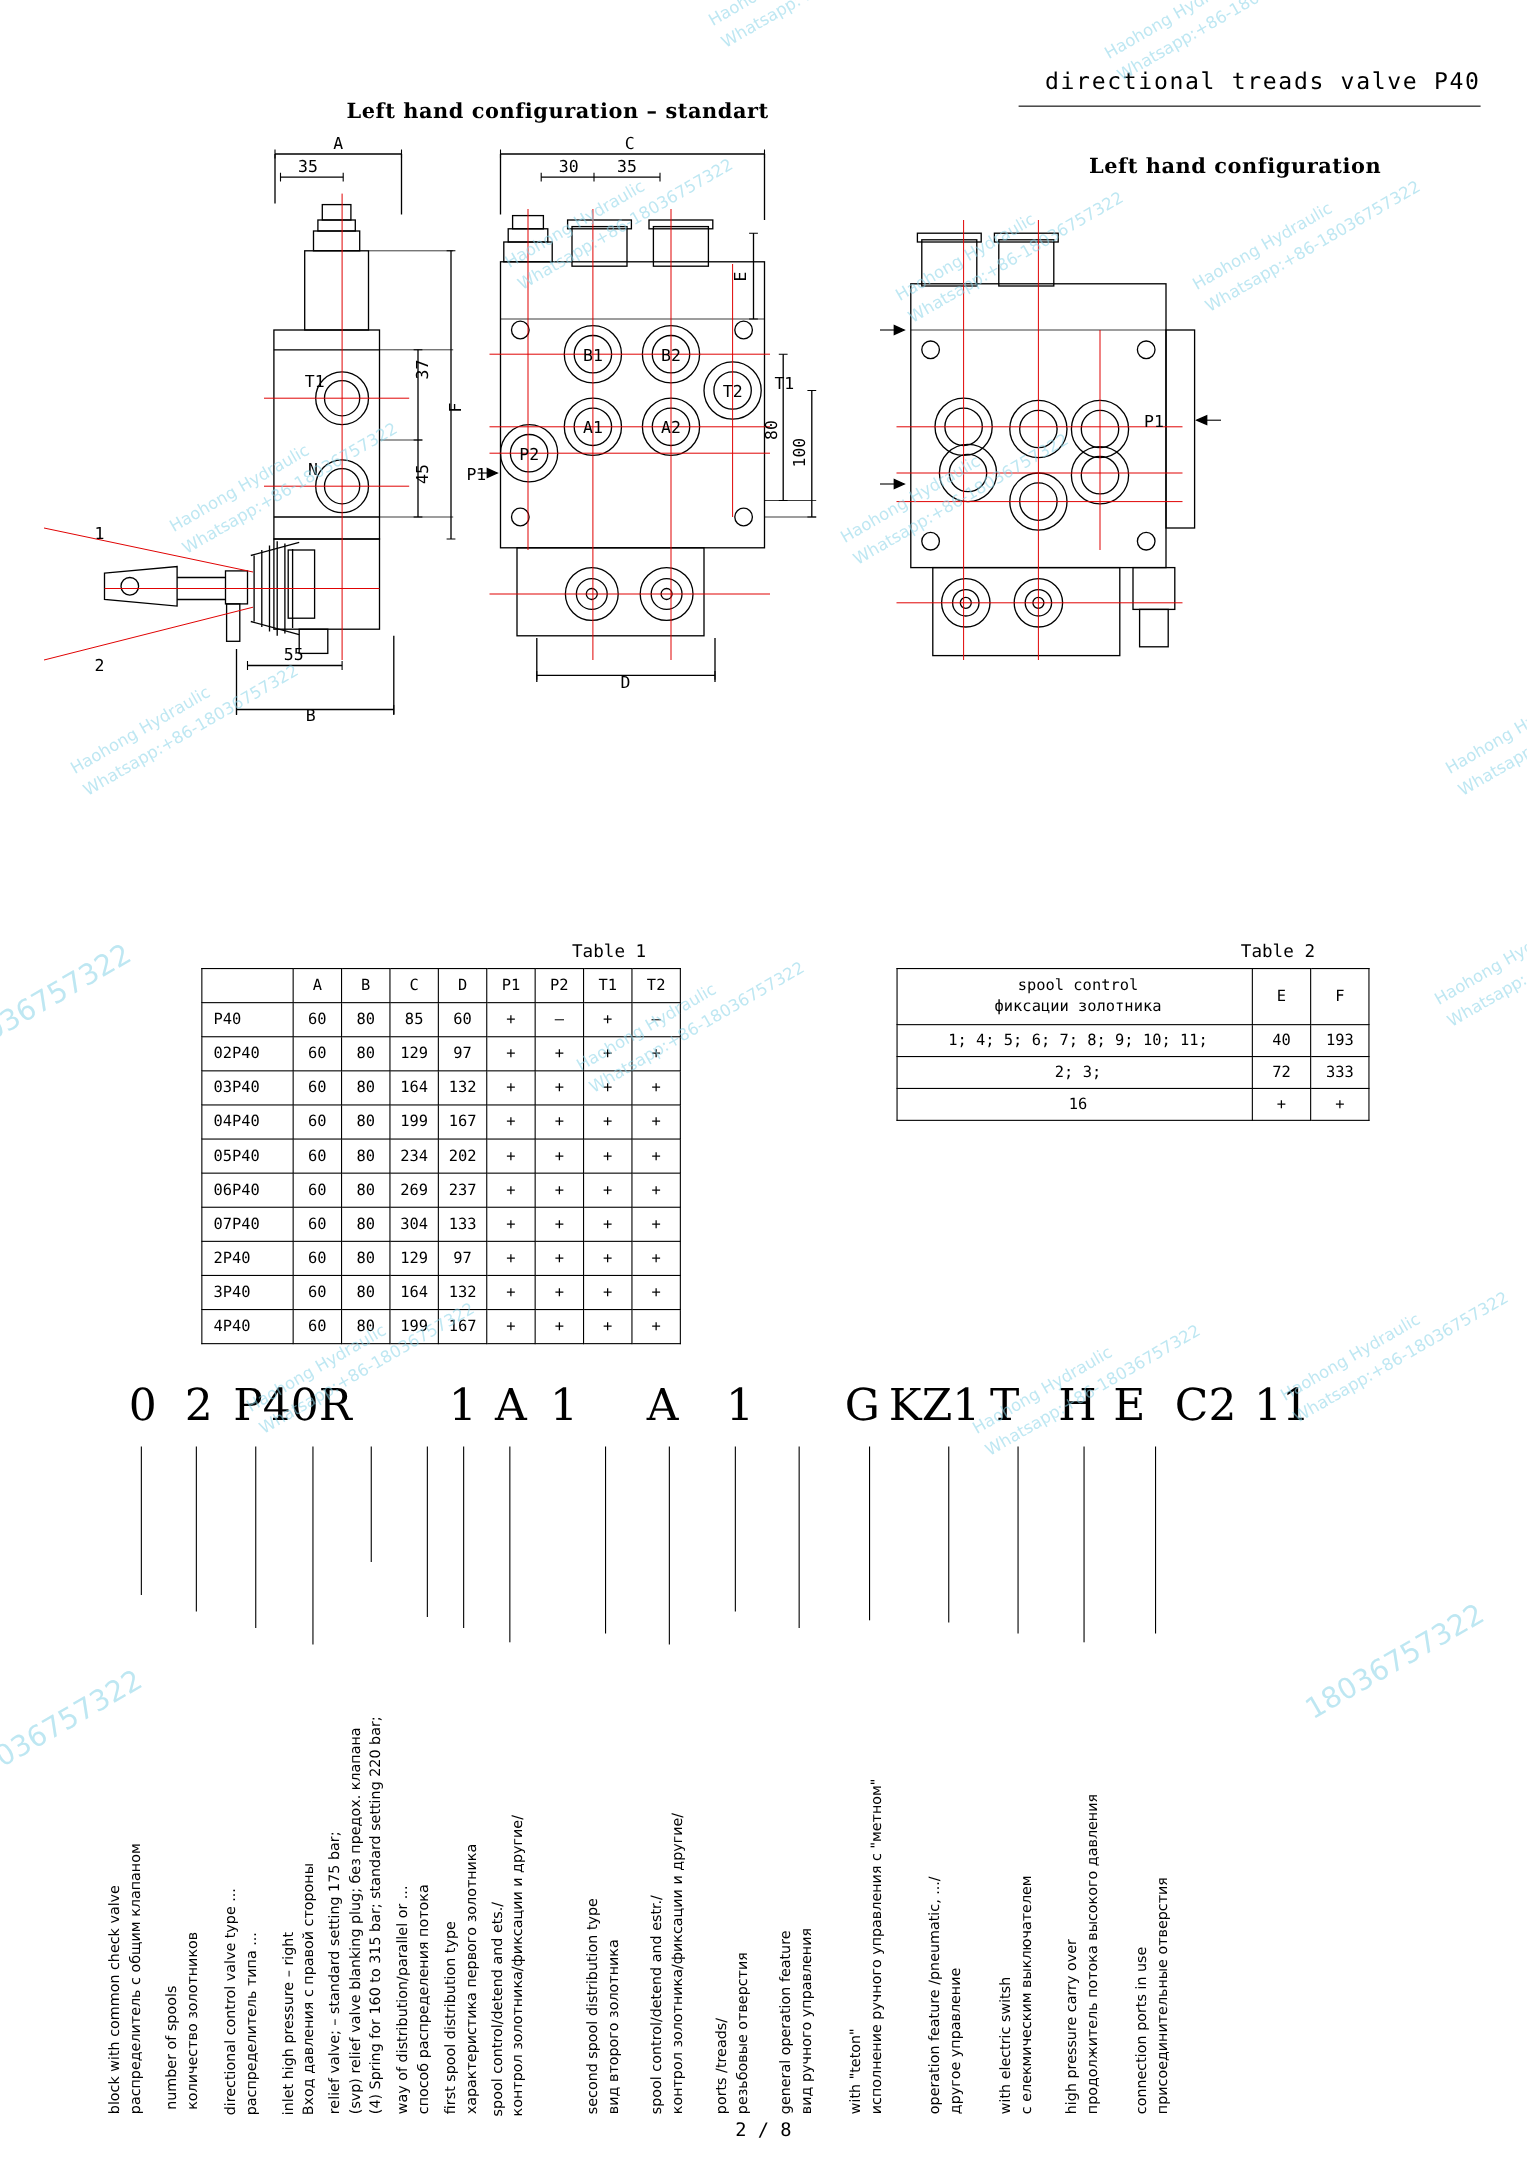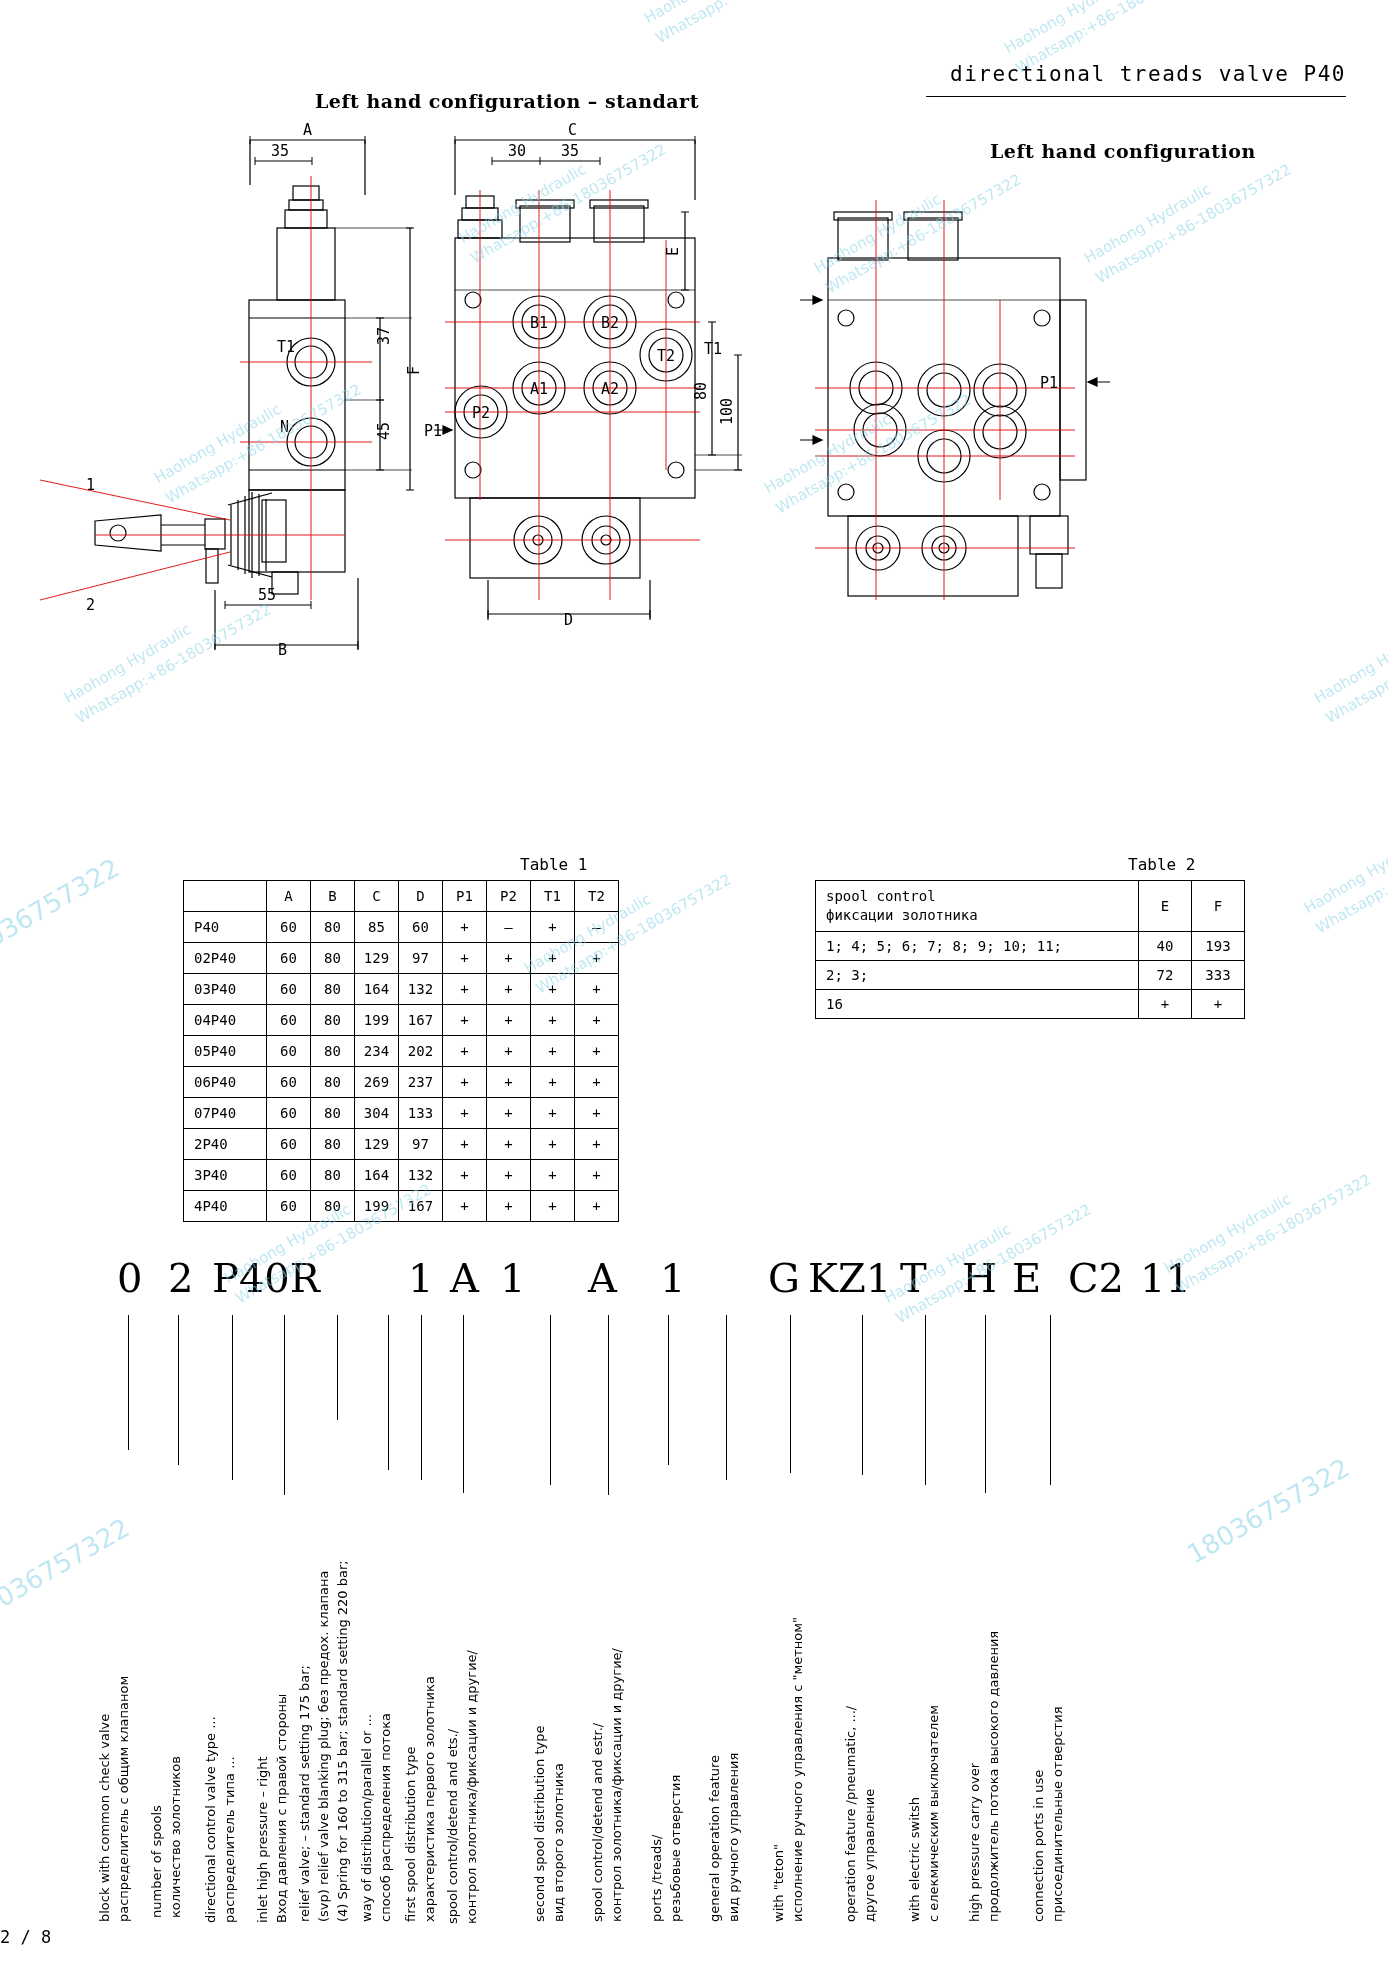--- a/index.html
+++ b/index.html
@@ -27,38 +27,38 @@
     border:1px solid #000;text-align:center;padding:0;
     height:30px;font-weight:normal;
   }
   #t1wrap{left:183px;top:880px;}
   #t1title{left:520px;top:855px;}
   #table1 td,#table1 th{width:43px;}
   #table1 td.rowhead,#table1 th.rowhead{width:72px;text-align:left;padding-left:10px;}
   #t2wrap{left:815px;top:880px;}
   #t2title{left:1128px;top:855px;}
   #table2 td,#table2 th{height:auto;padding:6px 4px;}
-  #table2 .c-desc{width:308px;text-align:left;padding-left:10px;}
+  #table2 .c-desc{width:308px;text-align:center;padding-left:10px;}
   #table2 .c-e,#table2 .c-f{width:44px;}
   .desc2{line-height:1.35;}
   
   #code-row{left:0;top:1255px;width:1388px;height:60px;}
   .code-ch{
     position:absolute;font-family:"DejaVu Serif", serif;font-size:40px;
     top:0;white-space:nowrap;
   }
   .leader{position:absolute;width:1px;background:#000;}
   .legend{
     position:absolute;
     writing-mode:vertical-rl;transform:rotate(180deg);
     font-family:"DejaVu Sans", sans-serif;font-size:13px;line-height:1.45;
     white-space:pre;letter-spacing:0;
   }
   
-  #footer{left:0;right:0;bottom:18px;
+  #footer{left:0;right:0;bottom:18px;text-align:center;
     font-family:"DejaVu Sans Mono", monospace;font-size:17px;}
   
   .wm{
     position:absolute;color:#8ad4e8;opacity:.55;font-family:"DejaVu Sans", sans-serif;
     font-size:15px;white-space:pre;transform-origin:left top;pointer-events:none;
     line-height:1.5;
   }
 </style>
 </head>
 <body>

